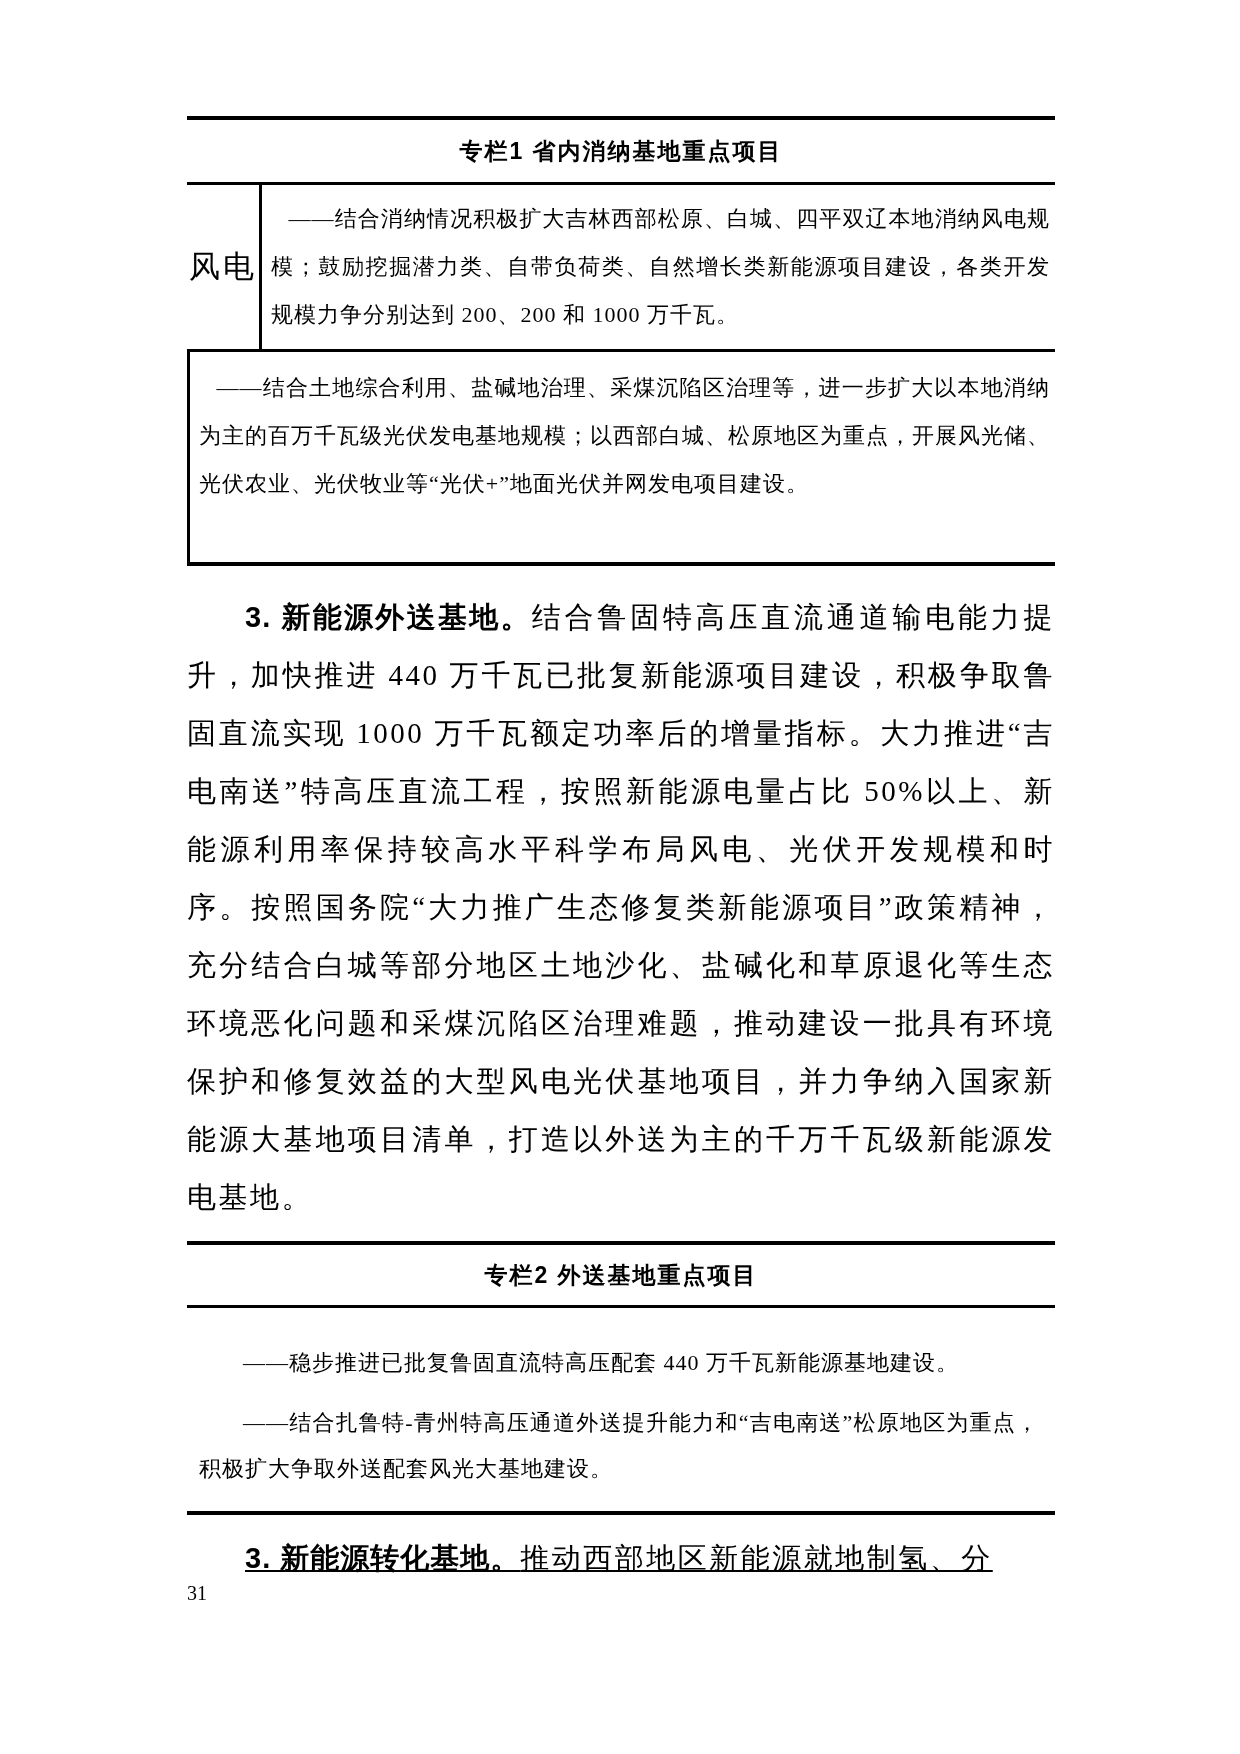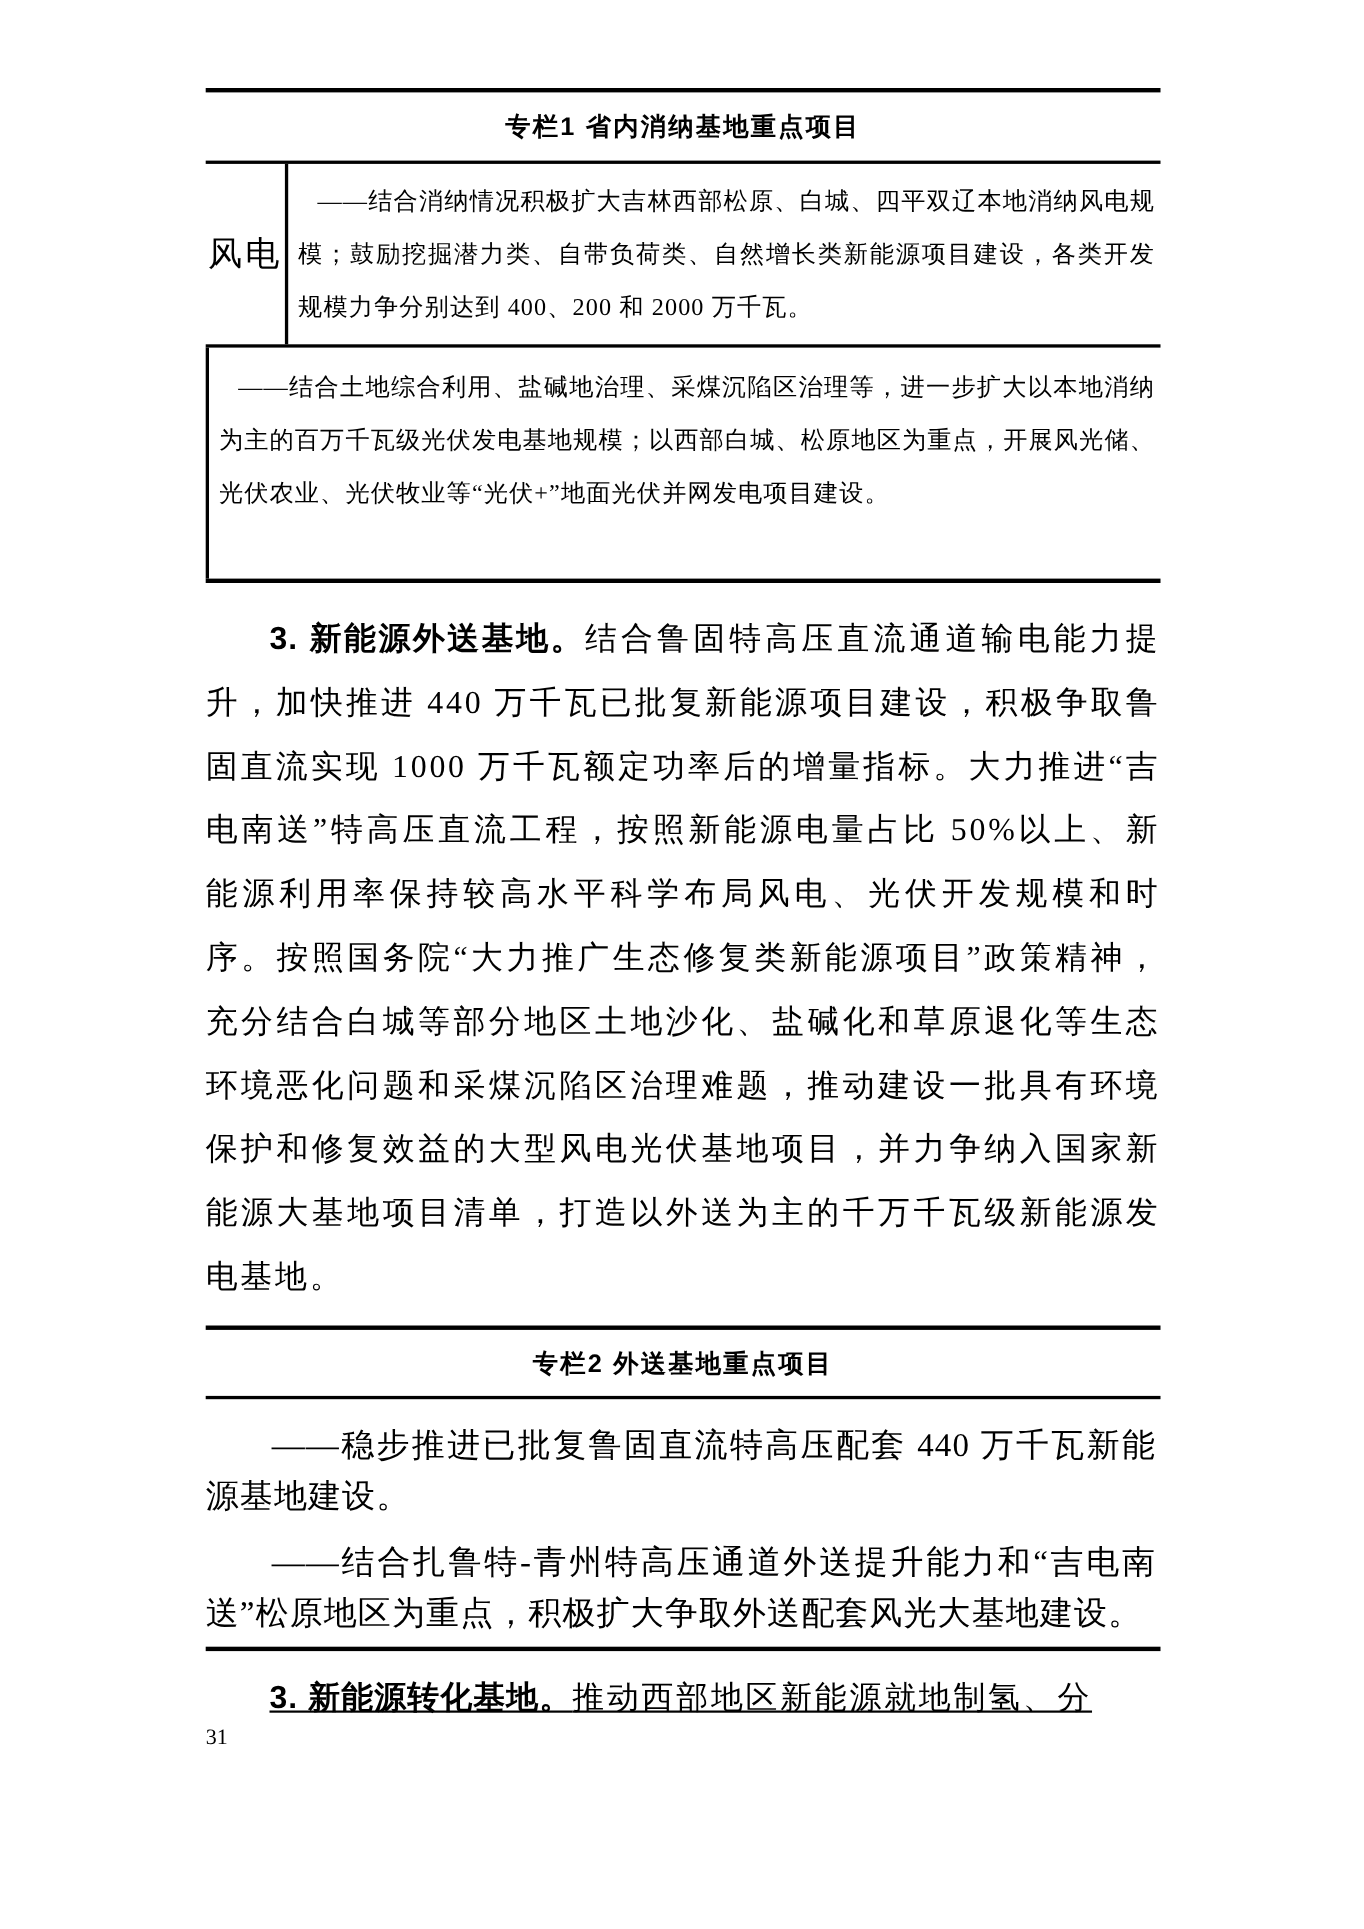--- a/index.html
+++ b/index.html
@@ -9,21 +9,21 @@
     margin:0 auto;
     background:#ffffff;
     box-sizing:border-box;
     padding:0 185px 0 187px;
     color:#000;
     font-family:"Liberation Serif","DejaVu Serif",serif;
     overflow:hidden;
   }
   
   .panel{border-top:4px solid #000;border-bottom:4px solid #000;}
-  .panel-1{margin-top:80px;}
+  .panel-1{margin-top:116px;}
   .panel-2{margin-top:15px;}
   .panel-title{
     height:62px;
     display:flex;align-items:center;justify-content:center;
     font-family:"Liberation Sans","DejaVu Sans",sans-serif;
     font-weight:bold;font-size:23px;letter-spacing:2px;
     border-bottom:3px solid #000;
   }
   .panel-2 .panel-title{height:60px;}
   
@@ -39,21 +39,21 @@
     flex:1;border-left:3px solid #000;
     font-size:22px;line-height:48px;
     text-align:justify;letter-spacing:1px;
     padding:10px 5px 0 9px;text-indent:0.8em;
     overflow:hidden;
   }
   .trow-2 .tcell{padding-top:12px;}
   
   .panel-items{padding:20px 4px 7px 0;}
   .panel-item{
-    margin:0;font-size:30px;line-height:46px;
+    margin:12px;font-size:22px;line-height:46px;
     text-indent:2em;text-align:justify;letter-spacing:1px;
   }
   .panel-item + .panel-item{margin-top:14px;}
   
   .body-para{
     margin:0;font-size:29px;line-height:58px;
     text-align:justify;text-indent:2em;letter-spacing:2.5px;
   }
   .para-2{margin-top:22px;}
   .para-3{margin-top:14px;text-decoration:underline;}
@@ -69,21 +69,21 @@
 </style>
 </head>
 <body>
 
 <div class="page">
 
   <section class="panel panel-1">
     <div class="panel-title">专栏1 省内消纳基地重点项目</div>
     <div class="trow trow-1">
       <div class="tlabel">风电</div>
-      <div class="tcell">——结合消纳情况积极扩大吉林西部松原、白城、四平双辽本地消纳风电规模；鼓励挖掘潜力类、自带负荷类、自然增长类新能源项目建设，各类开发规模力争分别达到 400、200 和 2000 万千瓦。</div>
+      <div class="tcell">——结合消纳情况积极扩大吉林西部松原、白城、四平双辽本地消纳风电规模；鼓励挖掘潜力类、自带负荷类、自然增长类新能源项目建设，各类开发规模力争分别达到 200、200 和 1000 万千瓦。</div>
     </div>
     <div class="trow trow-2">
       <div class="tcell">——结合土地综合利用、盐碱地治理、采煤沉陷区治理等，进一步扩大以本地消纳为主的百万千瓦级光伏发电基地规模；以西部白城、松原地区为重点，开展风光储、光伏农业、光伏牧业等“光伏+”地面光伏并网发电项目建设。</div>
     </div>
   </section>
 
   <p class="body-para para-2"><span class="lead">3. 新能源外送基地。</span><span>结合鲁固特高压直流通道输电能力提升，加快推进 440 万千瓦已批复新能源项目建设，积极争取鲁固直流实现 1000 万千瓦额定功率后的增量指标。大力推进“吉电南送”特高压直流工程，按照新能源电量占比 50%以上、新能源利用率保持较高水平科学布局风电、光伏开发规模和时序。按照国务院“大力推广生态修复类新能源项目”政策精神，充分结合白城等部分地区土地沙化、盐碱化和草原退化等生态环境恶化问题和采煤沉陷区治理难题，推动建设一批具有环境保护和修复效益的大型风电光伏基地项目，并力争纳入国家新能源大基地项目清单，打造以外送为主的千万千瓦级新能源发电基地。</span></p>
 
   <section class="panel panel-2">
     <div class="panel-title">专栏2 外送基地重点项目</div>

